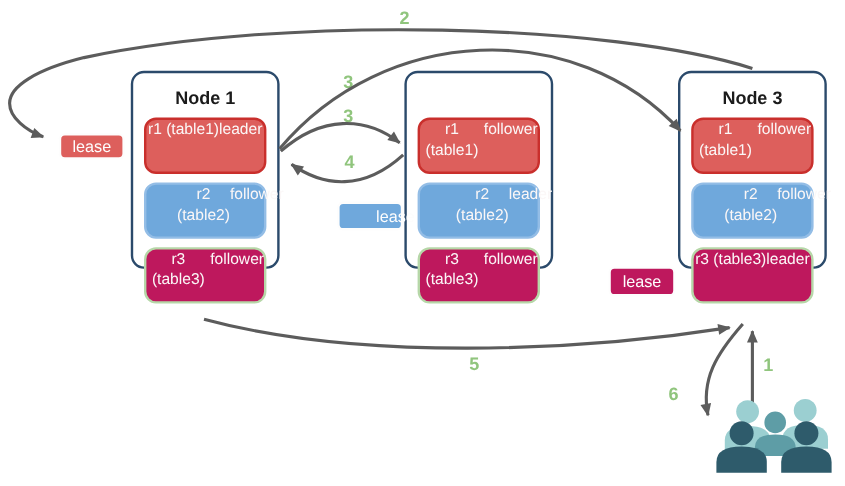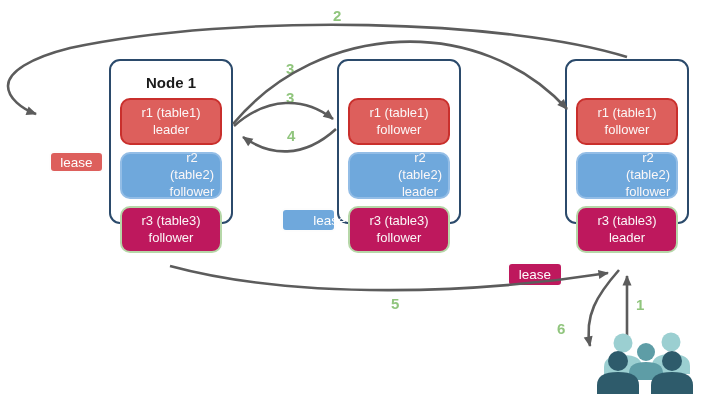--- a/index.html
+++ b/index.html
@@ -12,33 +12,32 @@
     border:2px solid #2b4a6b; border-radius:11px; box-sizing:border-box;
   }
   .node-title {
     text-align:center; margin-top:13px; font-weight:bold;
     font-size:15px; color:#1b1b1b;
   }
   .replica {
     position:absolute; left:9px; width:102px; height:47px;
     border-radius:10px; border:2px solid; box-sizing:border-box;
     color:#fbf7f7; font-size:13px; text-align:center;
-    display:flex; flex-direction:column; justify-content:center; line-height:1.3;
+    display:flex; justify-content:center; line-height:1.3;
   }
   .replica.p1 { top:37px; }
   .replica.p2 { top:91px; }
   .replica.p3 { top:145px; }
   .red   { background:#dd5f5c; border-color:#c92f2c; }
   .blue  { background:#6fa8dc; border-color:#93bde6;padding-left:42px; }
   .green { background:#be185d; border-color:#b6d7a8; }
   .lease {
     position:absolute; border-radius:5px; border:2px solid; color:#fdfdfd;
     font-size:13.5px; display:flex; align-items:center; justify-content:center;
     box-sizing:border-box;
-    margin-top:40px;
   }
   #lease-red   { left:49px;  top:111px; width:55px; height:22px; }
   #lease-blue  { left:281px; top:168px; width:55px; height:24px; }
   #lease-green { left:507px; top:222px; width:56px; height:25px; }
   .step {
     position:absolute; color:#90c57d; font-weight:bold; font-size:15px;
   }
   #step-2  { left:333px; top:7px;   }
   #step-3a { left:286px; top:60px;  }
   #step-3b { left:286px; top:89px;  }
@@ -82,20 +81,21 @@
       <span>r2 (table2)</span>
       <span>leader</span>
     </div>
     <div class="replica p3 green">
       <span>r3 (table3)</span>
       <span>follower</span>
     </div>
   </div>
 
   <div class="node" style="left:565px; top:59px;">
+    <div class="node-title">Node 3</div>
     <div class="replica p1 red">
       <span>r1 (table1)</span>
       <span>follower</span>
     </div>
     <div class="replica p2 blue">
       <span>r2 (table2)</span>
       <span>follower</span>
     </div>
     <div class="replica p3 green">
       <span>r3 (table3)</span>

